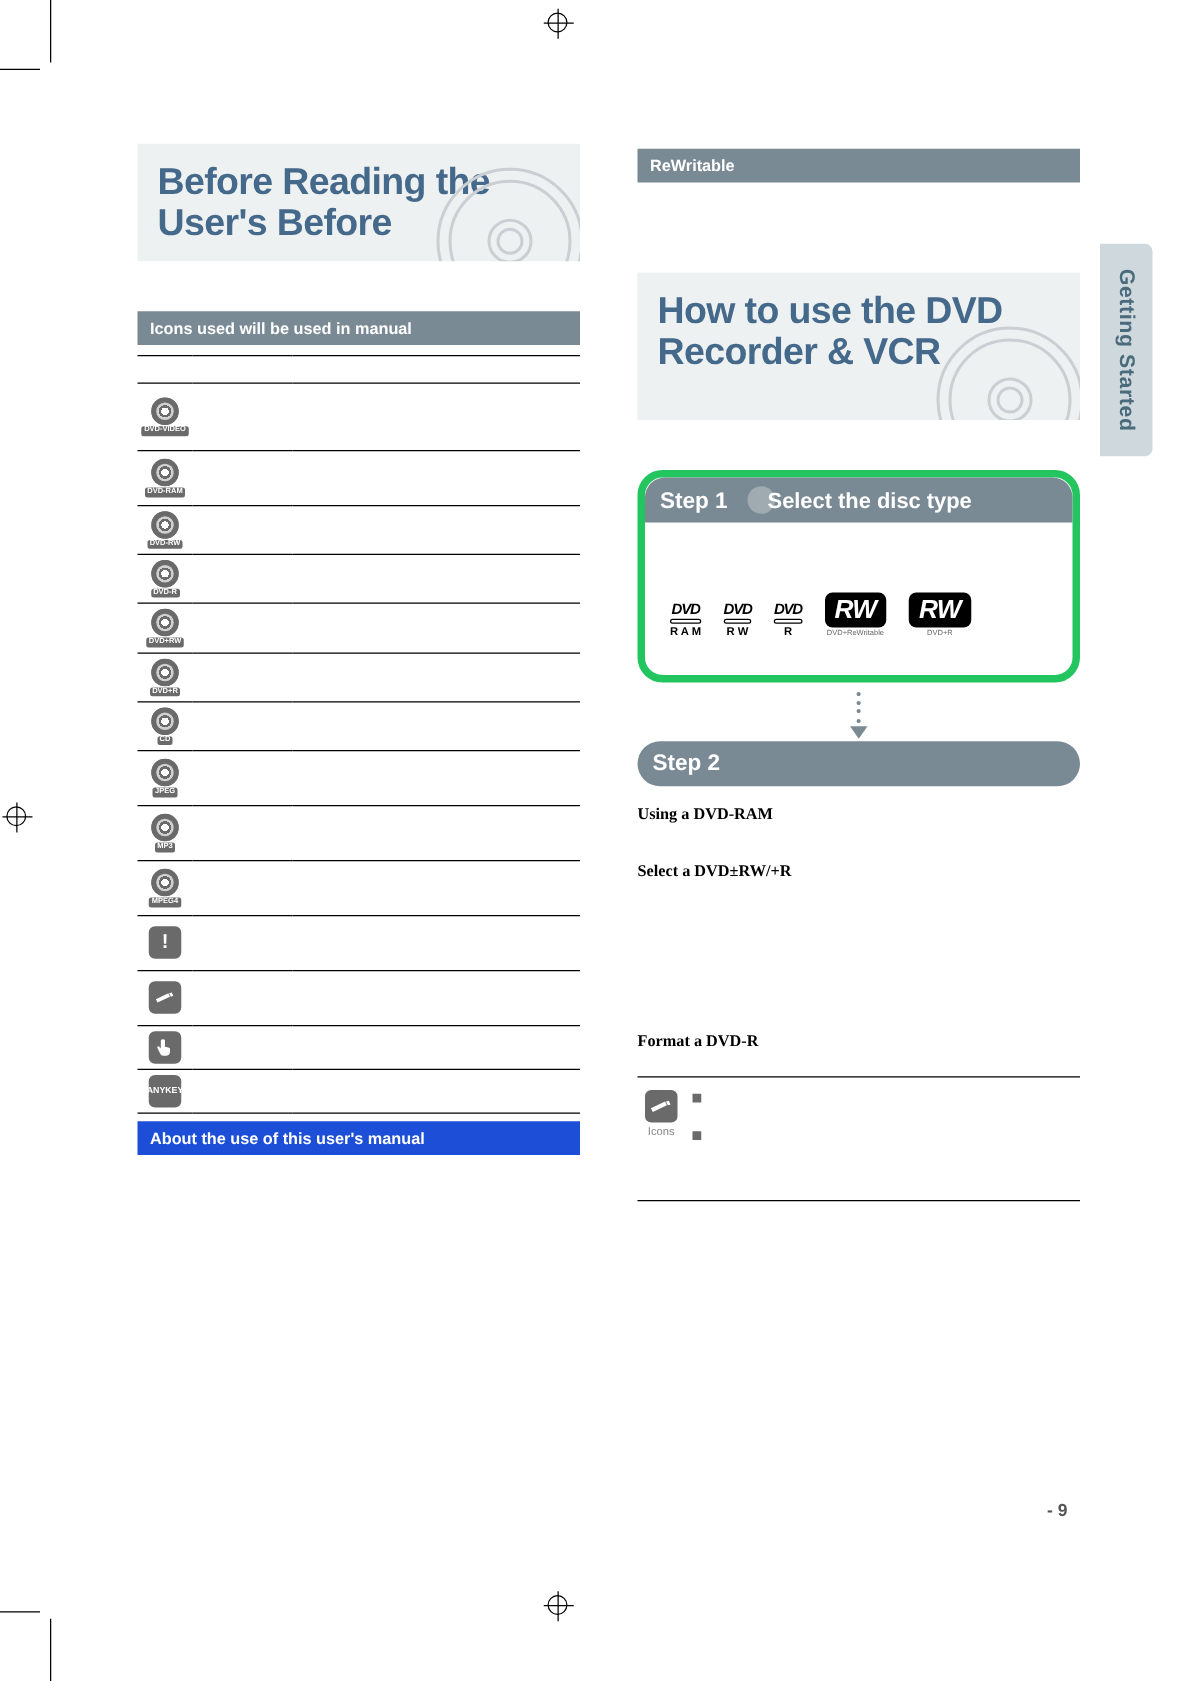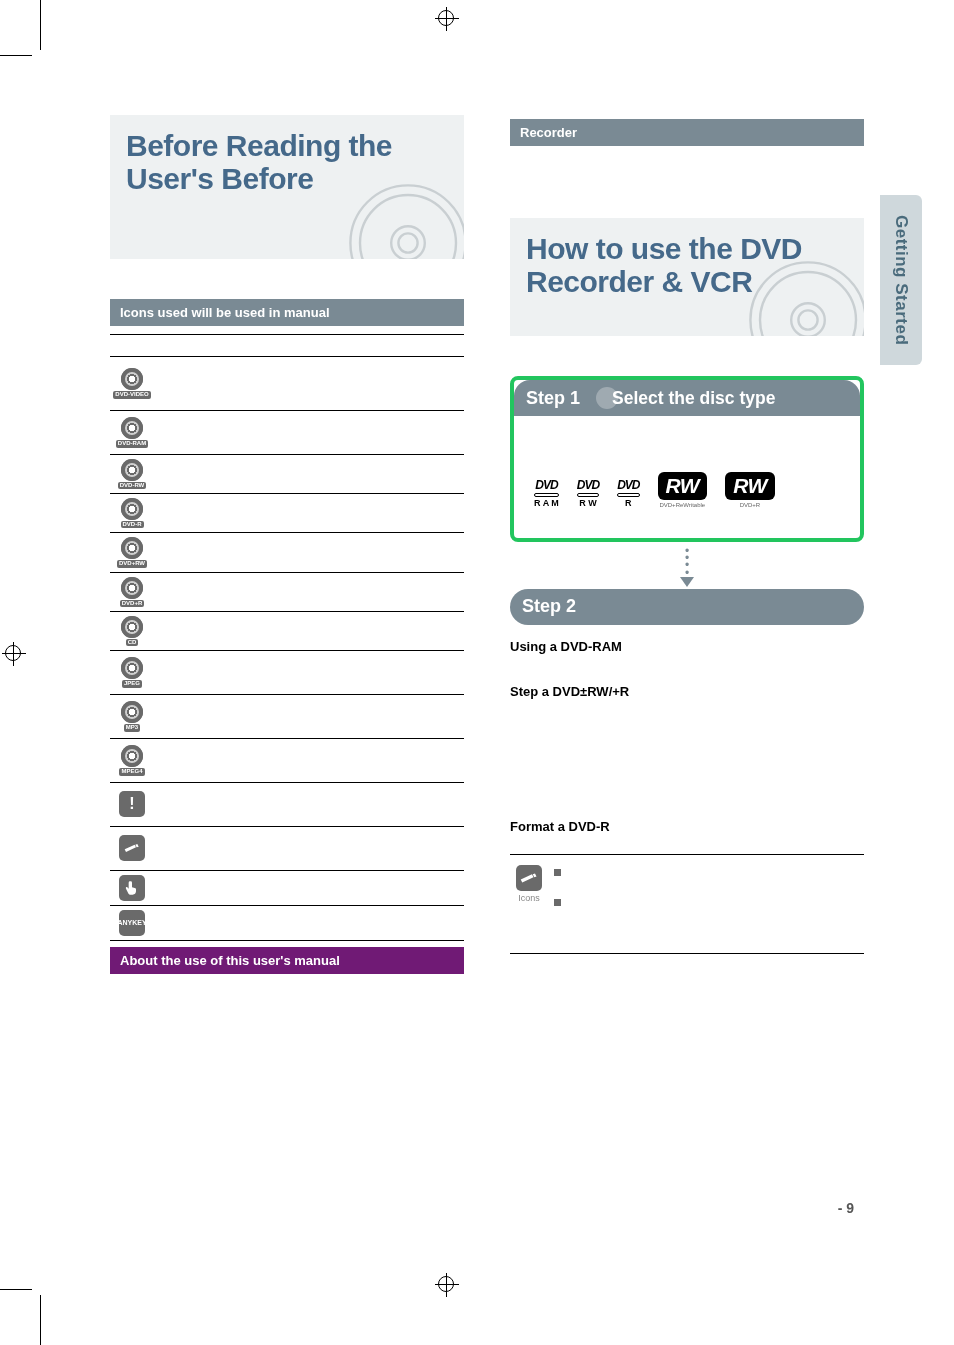--- a/index.html
+++ b/index.html
@@ -69,21 +69,21 @@
     letter-spacing: 0.5px;
   }
 
   .cols { display: flex; gap: 46px; }
   .col { flex: 1 1 0; min-width: 0; }
 
   
   .hero {
     position: relative;
     background: #eef1f2;
-    height: 144px;
+    height: 94px;
     padding: 14px 16px 0 16px;
     margin-bottom: 40px;
     overflow: hidden;
   }
   .hero h1 {
     margin: 0; color: #45698a;
     font-size: 30px; font-weight: bold;
     line-height: 1.1;
     font-family: Arial, Helvetica, sans-serif;
     letter-spacing: -0.5px;
@@ -153,22 +153,22 @@
     background: #6a6a6a; color:#fff;
     display:inline-flex; align-items:center; justify-content:center;
     font-size: 16px; font-weight:bold;
   }
   .sq.small-txt { font-size: 7px; }
 
   
   .step-wrap { margin-top: 22px; }
   .step-bubble {
     position: relative;
-    border: 4px solid #22c55e;
-    border-radius: 8px;
+    border: 6px solid #22c55e;
+    border-radius: 20px;
     padding: 0;
     margin-bottom: 4px;
   }
   .step-head {
     background: #7a8a94;
     border-radius: 16px 16px 0 0;
     padding: 7px 12px 7px 12px;
     display: flex; align-items: center; gap: 18px;
     height: 36px;
   }
@@ -209,21 +209,21 @@
   .dots-arrow {
     width: 100%; text-align:center; color:#7a8a94;
     line-height: 0.6; font-size: 12px; margin: 6px 0 2px 0;
   }
   .dots-arrow .tri {
     display:inline-block; width:0; height:0;
     border-left:7px solid transparent; border-right:7px solid transparent;
     border-top:10px solid #7a8a94;
   }
 
-  .subh { font-weight:bold; font-size:13px; margin: 14px 0 30px 0;}
+  .subh { font-weight:bold; font-size:13px; margin: 14px 0 30px 0; font-family: Liberation Serif, serif;}
 
   .note-box {
     border-top: 1px solid #000;
     border-bottom: 1px solid #000;
     padding: 10px 6px 28px 6px;
     display: flex; gap: 12px; align-items: flex-start;
     min-height: 90px;
     margin-top: 20px;
   }
   .note-ico {
@@ -233,21 +233,21 @@
   .note-ico svg { width:18px; height:18px; }
   .note-lab { font-size:9px; color:#888; margin-top:2px; text-align:center;}
   .note-bullets { flex:1; font-size:11px; }
   .note-bullets .b { margin-bottom: 18px; }
   .note-bullets .b::before {
     content:""; display:inline-block; width:7px; height:7px;
     background:#6a6a6a; margin-right:8px; vertical-align:middle;
   }
 
   .bar2 {
-    background:#701a75; color:#fff; font-weight:bold; font-size:13px;
+    background:#1d4ed8; color:#fff; font-weight:bold; font-size:13px;
     padding:6px 10px; margin-top: 6px;
   }
 
   .footer-lang {
     position:absolute; right: 60px; bottom: 74px;
     font-size:14px; color:#555; font-weight:bold;
   }
 
 </style>
 </head>
@@ -407,21 +407,21 @@
             </tr>
           </tbody>
       </table>
 
       <div class="bar2">About the use of this user's manual</div>
 
     </div>
 
     <div class="col">
 
-      <div class="bar" style="margin-top:4px;">Recorder</div>
+      <div class="bar" style="margin-top:4px;">ReWritable</div>
 
       <div style="height:64px"></div>
 
       <div class="hero" style="height:118px;">
         <h1>
           <span>How to use the DVD</span><br>
           <span>Recorder &amp; VCR</span>
         </h1>
         <div class="disc">
           <svg viewBox="0 0 100 100">
@@ -473,21 +473,21 @@
           •<br>•<br>•<br>•<br><span class="tri"></span>
         </div>
 
         <div class="step-bubble" style="border:none; border-radius:18px; margin-bottom:8px;">
           <div class="step-head flat">
             <span class="step-num">Step 2</span>
           </div>
         </div>
 
         <div class="subh">Using a DVD-RAM</div>
-        <div class="subh" style="margin-bottom:120px">Step a DVD±RW/+R</div>
+        <div class="subh" style="margin-bottom:120px">Select a DVD±RW/+R</div>
         <div class="subh" style="margin-bottom:10px">Format a DVD-R</div>
 
         <div class="note-box">
           <div>
             <div class="note-ico">
               <svg viewBox="0 0 24 24">
                   <path fill="#fff" d="M3 18l15-7-2-4L1 14l2 4zm17-12l2 4-3 1-2-4 3-1z"></path>
                 </svg>
             </div>
             <div class="note-lab">Icons</div>

